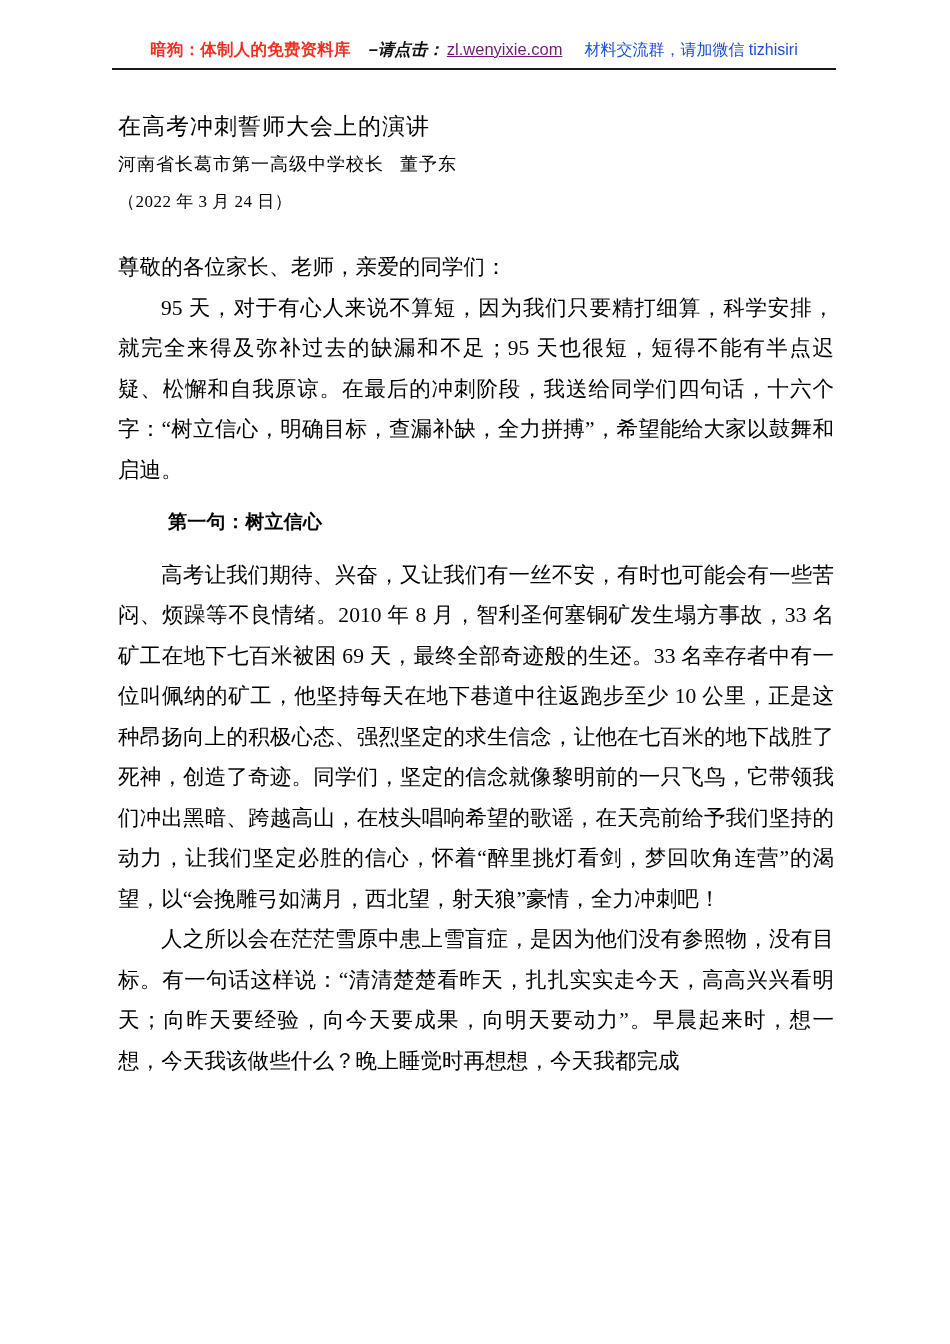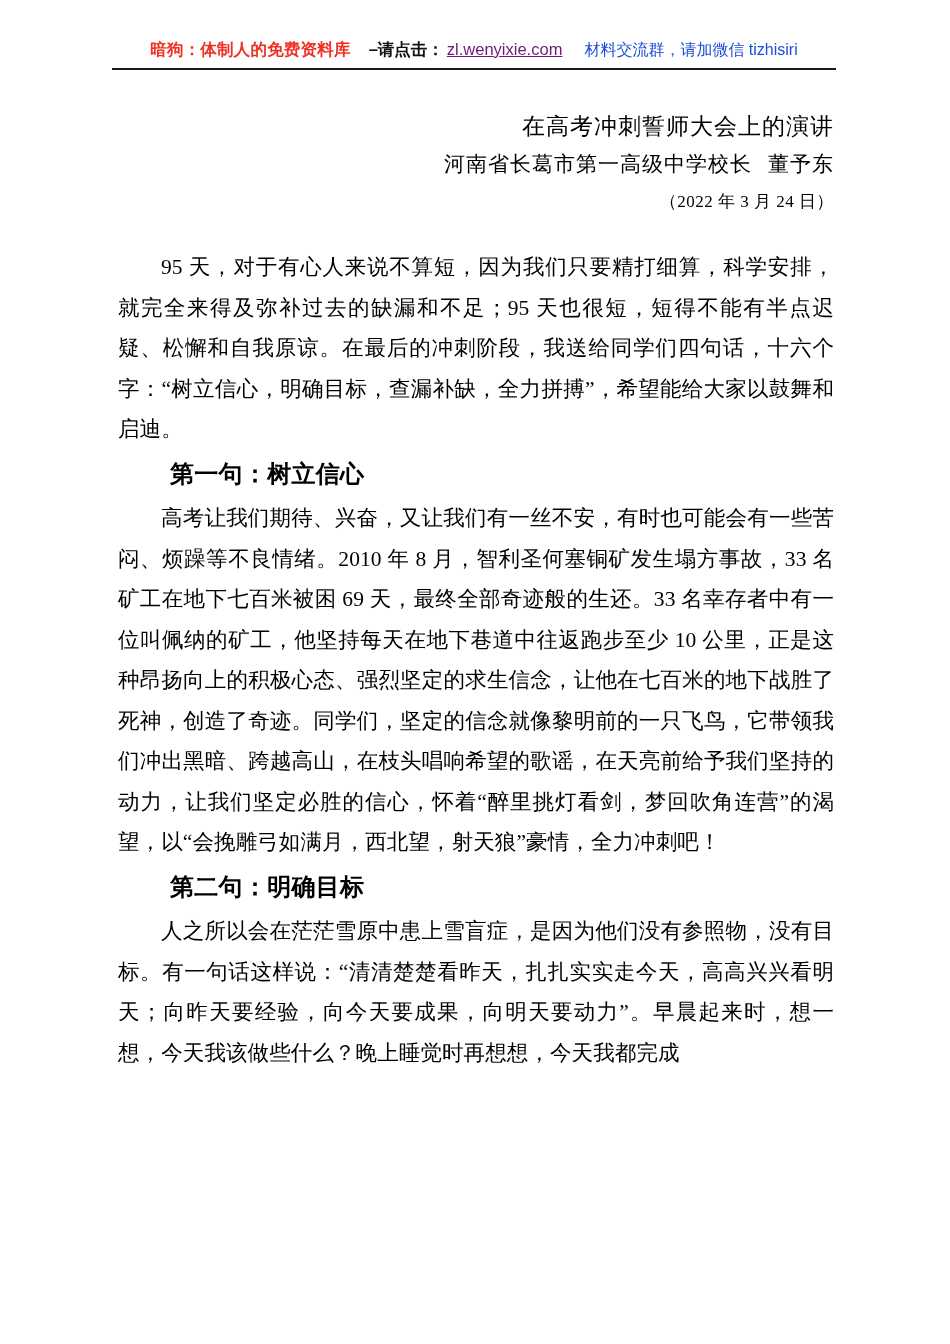--- a/index.html
+++ b/index.html
@@ -50,20 +50,21 @@
     color: #ef3124;
     font-weight: bold;
     font-family: "Liberation Sans", "DejaVu Sans", sans-serif;
     letter-spacing: 0.2px;
   }
   .promo-black {
     color: #111111;
     font-weight: bold;
     font-family: "Liberation Sans", "DejaVu Sans", sans-serif;
     margin-left: 18px;
+    font-style: italic;
   }
   .promo-link {
     color: #701a75;
     text-decoration: underline;
     font-family: "Liberation Sans", "DejaVu Sans", sans-serif;
     font-weight: normal;
     margin-left: 3px;
     cursor: pointer;
   }
   .promo-tail {
@@ -75,31 +76,31 @@
 
   
   .doc {
     position: absolute;
     top: 108px;
     left: 118px;
     width: 716px;
   }
 
   .title-block {
-    text-align: right;
+    text-align: left;
     margin-bottom: 26px;
   }
   .doc-title {
     font-size: 23px;
     line-height: 37px;
     letter-spacing: 1px;
     font-family: "Liberation Serif", "DejaVu Serif", serif;
   }
   .doc-byline {
-    font-size: 21px;
+    font-size: 18px;
     line-height: 38px;
     letter-spacing: 1px;
   }
   .byline-gap {
     display: inline-block;
     width: 16px;
   }
   .doc-date {
     font-size: 17px;
     line-height: 38px;
@@ -111,22 +112,22 @@
     font-size: 21.5px;
     line-height: 40.5px;
     text-align: justify;
     text-justify: inter-ideograph;
     letter-spacing: 0.1px;
   }
   p.indent {
     text-indent: 2em;
   }
   p.heading {
-    margin: 4px;
-    font-size: 24px;
+    margin: 12px;
+    font-size: 19px;
     line-height: 40.5px;
     text-indent: 2em;
     font-weight: bold;
     font-family: "Liberation Sans", "DejaVu Sans", sans-serif;
     letter-spacing: 0.3px;
   }
 </style>
 </head>
 <body>
 
@@ -144,26 +145,26 @@
   <div class="doc">
 
     <div class="title-block">
       <div class="doc-title">在高考冲刺誓师大会上的演讲</div>
       <div class="doc-byline">
         <span>河南省长葛市第一高级中学校长</span><span class="byline-gap"></span><span>董予东</span>
       </div>
       <div class="doc-date">（2022 年 3 月 24 日）</div>
     </div>
 
+    <p class="para">尊敬的各位家长、老师，亲爱的同学们：</p>
 
 
     <p class="para indent">95 天，对于有心人来说不算短，因为我们只要精打细算，科学安排，就完全来得及弥补过去的缺漏和不足；95 天也很短，短得不能有半点迟疑、松懈和自我原谅。在最后的冲刺阶段，我送给同学们四句话，十六个字：“树立信心，明确目标，查漏补缺，全力拼搏”，希望能给大家以鼓舞和启迪。</p>
 
     <p class="heading">第一句：树立信心</p>
 
     <p class="para indent">高考让我们期待、兴奋，又让我们有一丝不安，有时也可能会有一些苦闷、烦躁等不良情绪。2010 年 8 月，智利圣何塞铜矿发生塌方事故，33 名矿工在地下七百米被困 69 天，最终全部奇迹般的生还。33 名幸存者中有一位叫佩纳的矿工，他坚持每天在地下巷道中往返跑步至少 10 公里，正是这种昂扬向上的积极心态、强烈坚定的求生信念，让他在七百米的地下战胜了死神，创造了奇迹。同学们，坚定的信念就像黎明前的一只飞鸟，它带领我们冲出黑暗、跨越高山，在枝头唱响希望的歌谣，在天亮前给予我们坚持的动力，让我们坚定必胜的信心，怀着“醉里挑灯看剑，梦回吹角连营”的渴望，以“会挽雕弓如满月，西北望，射天狼”豪情，全力冲刺吧！</p>
 
-    <p class="heading">第二句：明确目标</p>
 
     <p class="para indent">人之所以会在茫茫雪原中患上雪盲症，是因为他们没有参照物，没有目标。有一句话这样说：“清清楚楚看昨天，扎扎实实走今天，高高兴兴看明天；向昨天要经验，向今天要成果，向明天要动力”。早晨起来时，想一想，今天我该做些什么？晚上睡觉时再想想，今天我都完成</p>
 
   </div>
 </div>
 
 </body></html>

